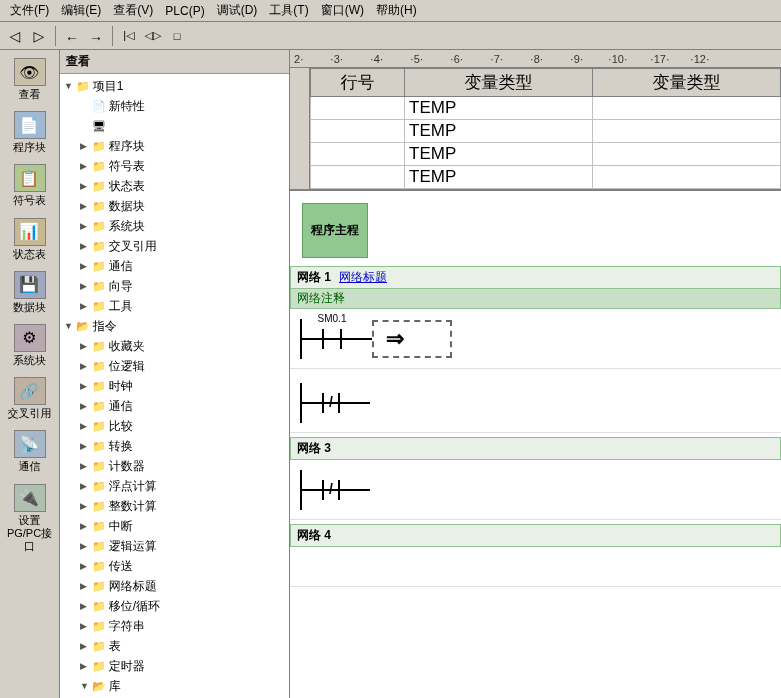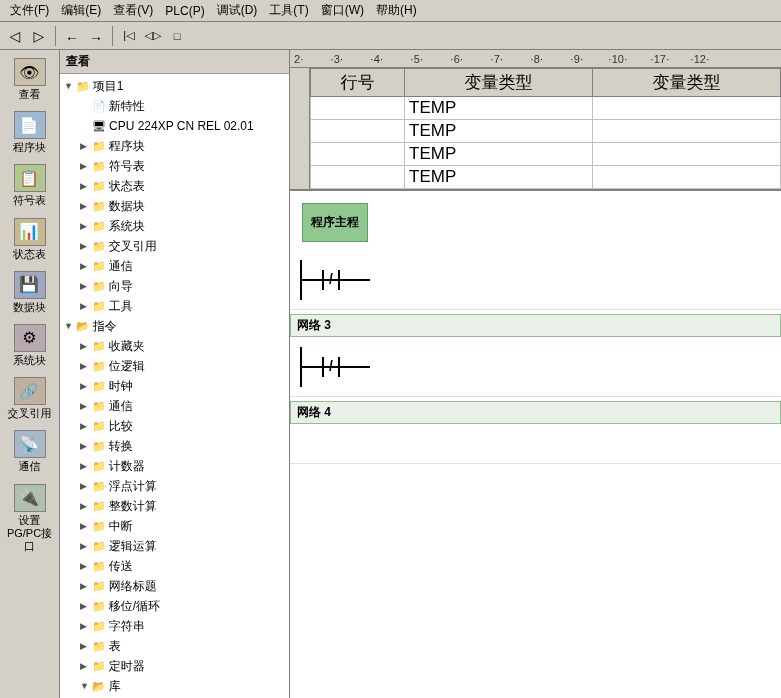--- a/index.html
+++ b/index.html
@@ -217,21 +217,21 @@
       position: relative;
     }
 
     
     ::-webkit-scrollbar { width: 14px; height: 14px; }
     ::-webkit-scrollbar-track { background: #d4d0c8; }
     ::-webkit-scrollbar-thumb { background: #a0a0a0; border: 1px solid #808080; }
 
     .program-main-label {
       background: #90c890;
-      padding: 10px 8px;
+      padding: 18px 8px;
       font-size: 12px;
       font-weight: bold;
       color: #000;
       border: 1px solid #60a060;
       display: inline-block;
       margin: 4px 6px;
     }
 
     .tree-panel-title {
       font-size: 12px;
@@ -318,21 +318,20 @@
     <span>项目1</span>
   </div>
         <div class="tree-item" style="padding-left: 20px;">
     <span style="display:inline-block;width:12px;font-size:9px;color:#555;">  </span>
     <span style="margin-right:3px;font-size:11px;">📄</span>
     <span>新特性</span>
   </div>
         <div class="tree-item" style="padding-left: 20px;">
     <span style="display:inline-block;width:12px;font-size:9px;color:#555;">  </span>
     <span style="margin-right:3px;font-size:11px;">🖥</span>
-    <span>CPU 224XP CN REL 02.01</span>
   </div>
         <div class="tree-item" style="padding-left: 20px;">
     <span style="display:inline-block;width:12px;font-size:9px;color:#555;">▶</span>
     <span style="margin-right:3px;font-size:11px;">📁</span>
     <span>程序块</span>
   </div>
         <div class="tree-item" style="padding-left: 20px;">
     <span style="display:inline-block;width:12px;font-size:9px;color:#555;">▶</span>
     <span style="margin-right:3px;font-size:11px;">📁</span>
     <span>符号表</span>
@@ -529,20 +528,50 @@
           </table>
         </div>
       </div>
     </div>
 
     <div class="ladder-area" id="ladder-area">
     <div style="display: flex; align-items: center; padding: 4px 6px;">
           <div class="program-main-label">程序主程</div>
         </div>
         <div class="network-block">
+          <div class="network-header">
+    <span class="network-title">网络 1</span>
+            <span class="network-link">网络标题</span>
+          </div>
+          <div class="network-comment">网络注释</div>
+      <div class="ladder-rung">
+        <div class="rung-line" style="width:100%;position:relative;">
+
+          <div style="width:2px;height:40px;background:#000;"></div>
+
+          <div style="width:20px;height:2px;background:#000;"></div>
+
+          <div style="display:inline-flex;flex-direction:column;align-items:center;position:relative;">
+            <span style="font-size:10px;position:absolute;top:-16px;left:50%;transform:translateX(-50%);white-space:nowrap;">SM0.1</span>
+            <div style="display:flex;align-items:center;">
+              <div style="width:2px;height:20px;background:#000;"></div>
+              <div style="width:16px;height:2px;background:#000;"></div>
+              <div style="width:2px;height:20px;background:#000;"></div>
+            </div>
+          </div>
+
+          <div style="width:30px;height:2px;background:#000;"></div>
+
+          <div style="border:2px dashed #666;padding:4px 12px;display:flex;align-items:center;min-width:80px;min-height:30px;">
+            <span style="font-size:22px;font-weight:bold;">⇒</span>
+          </div>
+        </div>
+      </div>
+    </div>
+        <div class="network-block">
       <div class="ladder-rung">
         <div class="rung-line">
           <div style="width:2px;height:40px;background:#000;"></div>
           <div style="width:20px;height:2px;background:#000;"></div>
 
           <div style="display:inline-flex;flex-direction:column;align-items:center;position:relative;">
             <div style="display:flex;align-items:center;">
               <div style="width:2px;height:20px;background:#000;"></div>
               <div style="width:14px;height:2px;background:#000;position:relative;">
                 <div style="position:absolute;width:14px;text-align:center;top:-8px;font-size:14px;font-weight:bold;">/</div>

